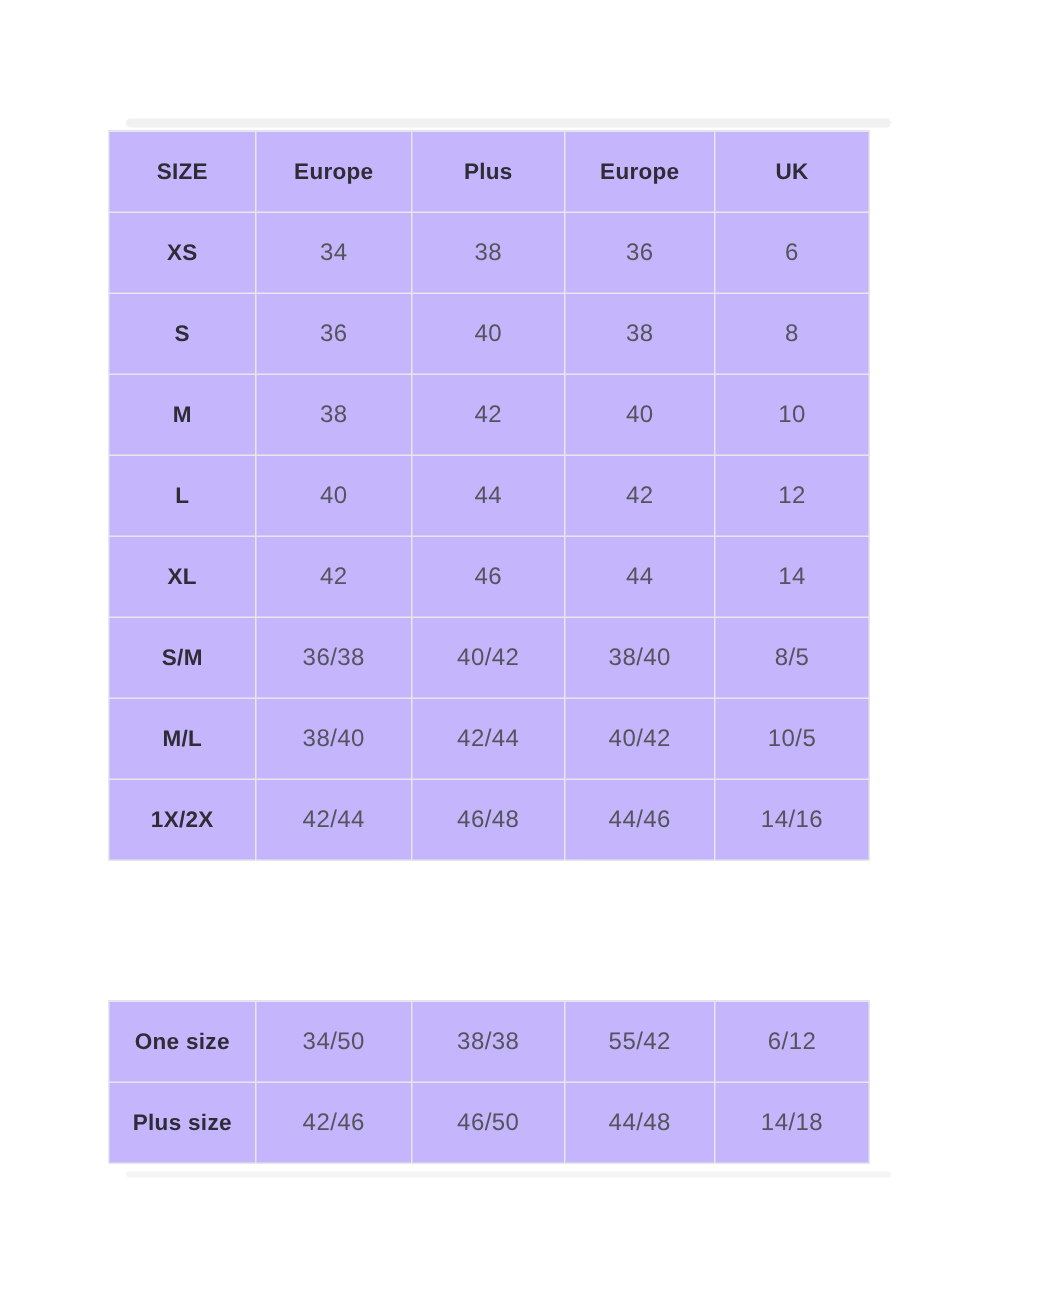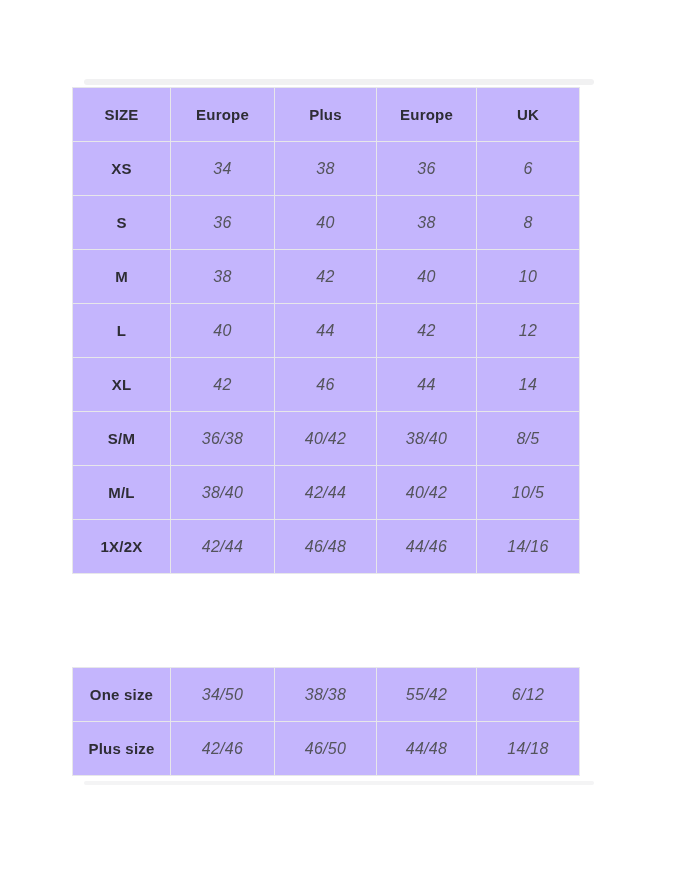--- a/index.html
+++ b/index.html
@@ -66,21 +66,20 @@
     font-size: 15px;
     font-weight: bold;
     color: #2e2d35;
     letter-spacing: 0.2px;
   }
   .tbl td.value-cell {
     font-size: 16px;
     font-weight: normal;
     color: #54545c;
     letter-spacing: 0.3px;
-    font-style: italic;
   }
 </style>
 </head>
 <body>
 
 <div class="page">
 
   <div class="top-strip"></div>
 
   <table class="tbl tbl-main">

